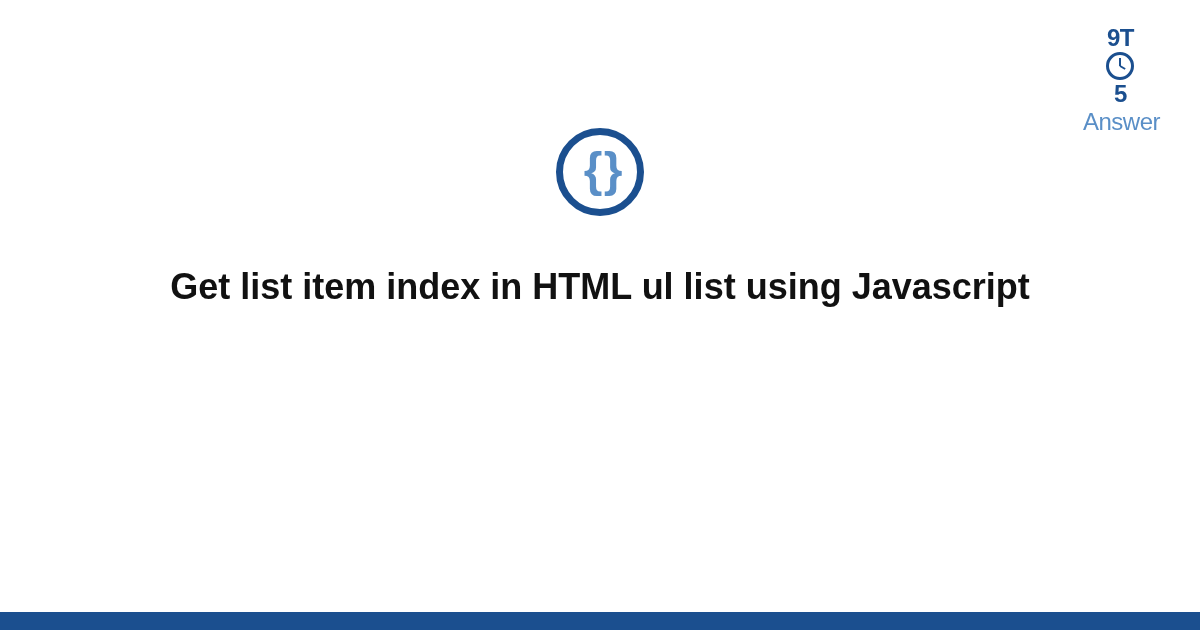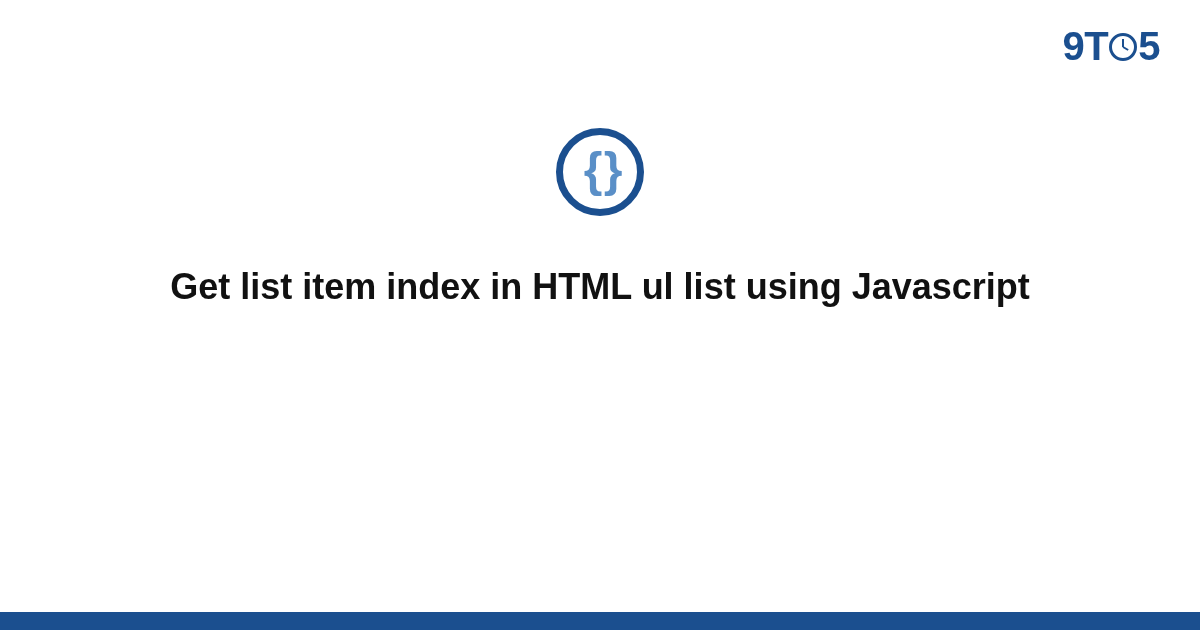--- a/index.html
+++ b/index.html
@@ -14,25 +14,26 @@
       font-family: Arial, Helvetica, sans-serif;
       position: relative;
       overflow: hidden;
     }
     .header {
       position: absolute;
       top: 24px;
       right: 40px;
     }
     .logo {
-      font-size: 40px;
+      font-size: 24px;
       font-weight: 600;
       letter-spacing: -0.5px;
       display: flex;
       align-items: center;
+      flex-direction: column;
     }
     .logo-9t {
       color: #1b4f8f;
       font-weight: 700;
     }
     .logo-clock {
       display: inline-flex;
       width: 28px;
       height: 28px;
       border: 3px solid #1b4f8f;
@@ -119,20 +120,21 @@
     }
   </style>
 </head>
 <body>
 
 <div class="header">
   <div class="logo">
     <span class="logo-9t">9T</span>
     <span class="logo-clock"></span>
     <span class="logo-5">5</span>
+    <span class="logo-answer">Answer</span>
   </div>
 </div>
 
 <div class="content">
   <div class="icon-circle">
     <span class="icon-braces">{ }</span>
   </div>
   <h1 class="title">Get list item index in HTML ul list using Javascript</h1>
 </div>
 

